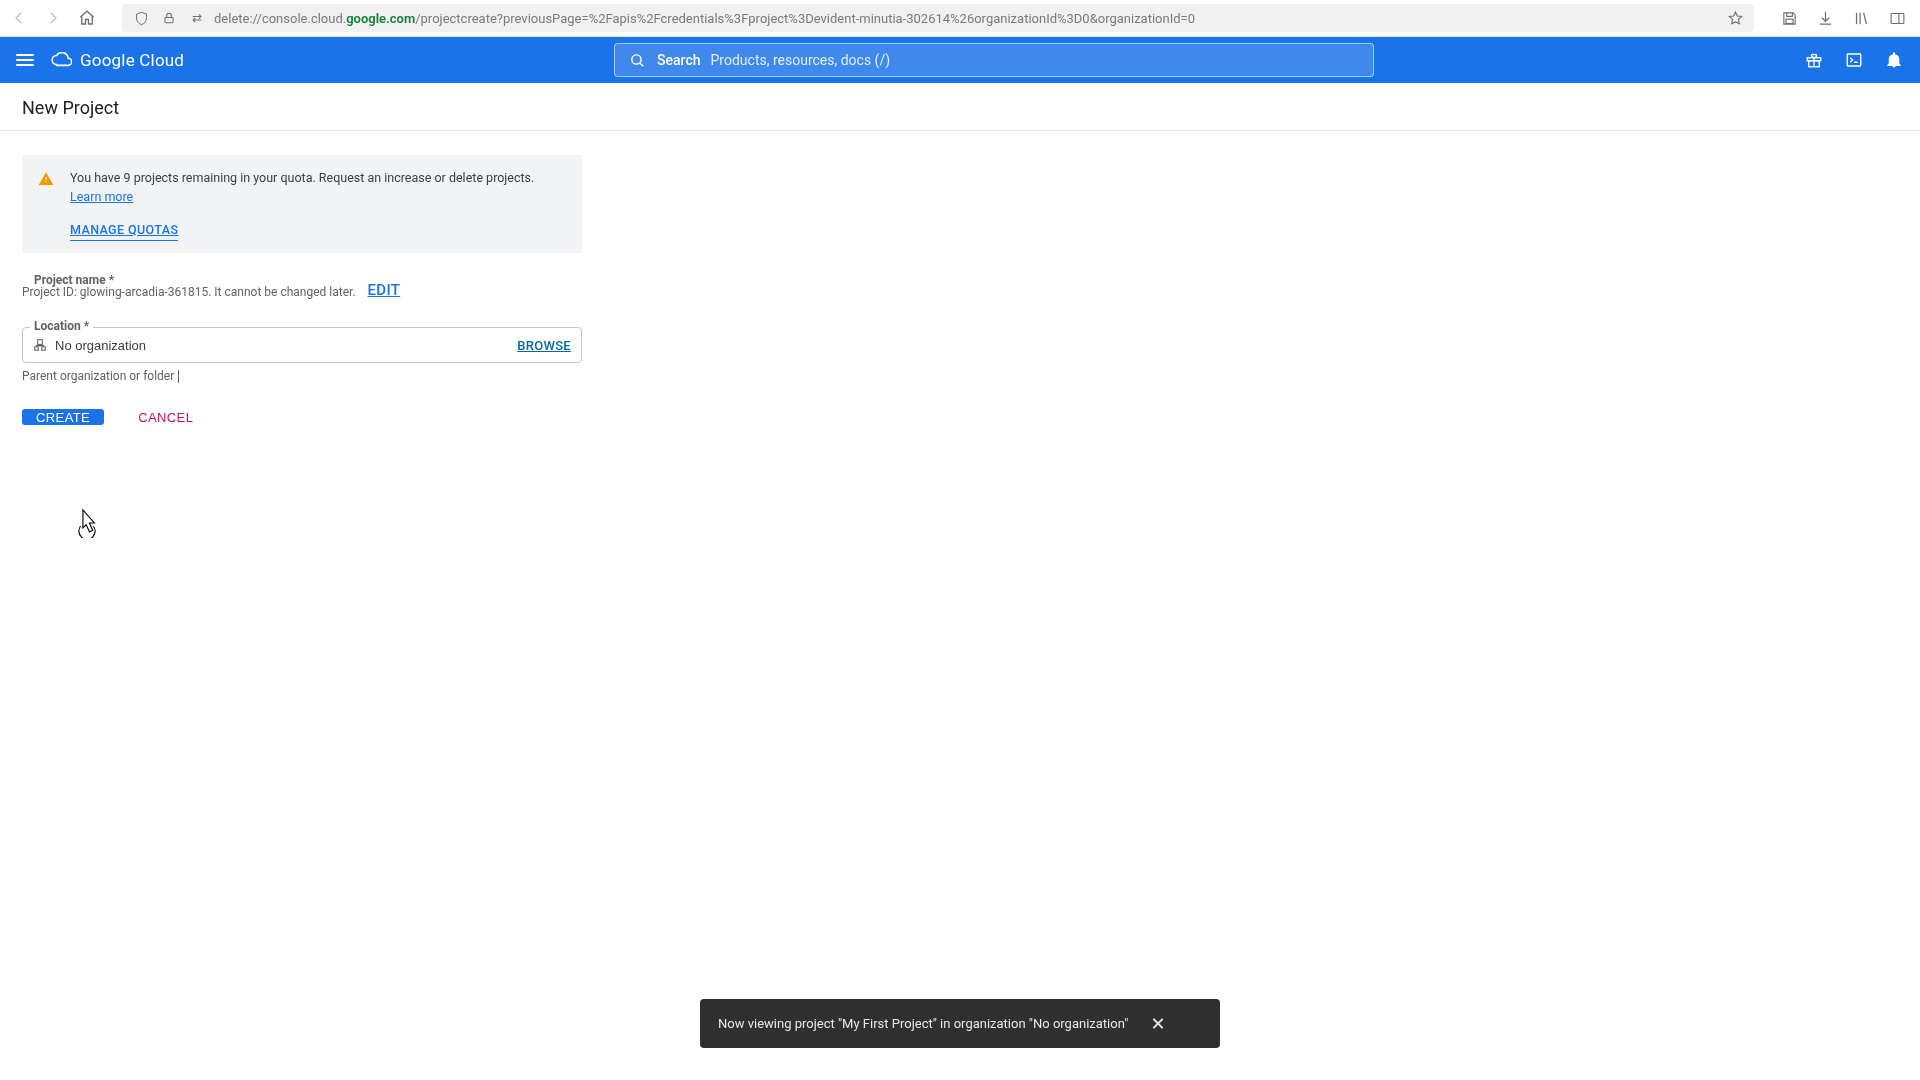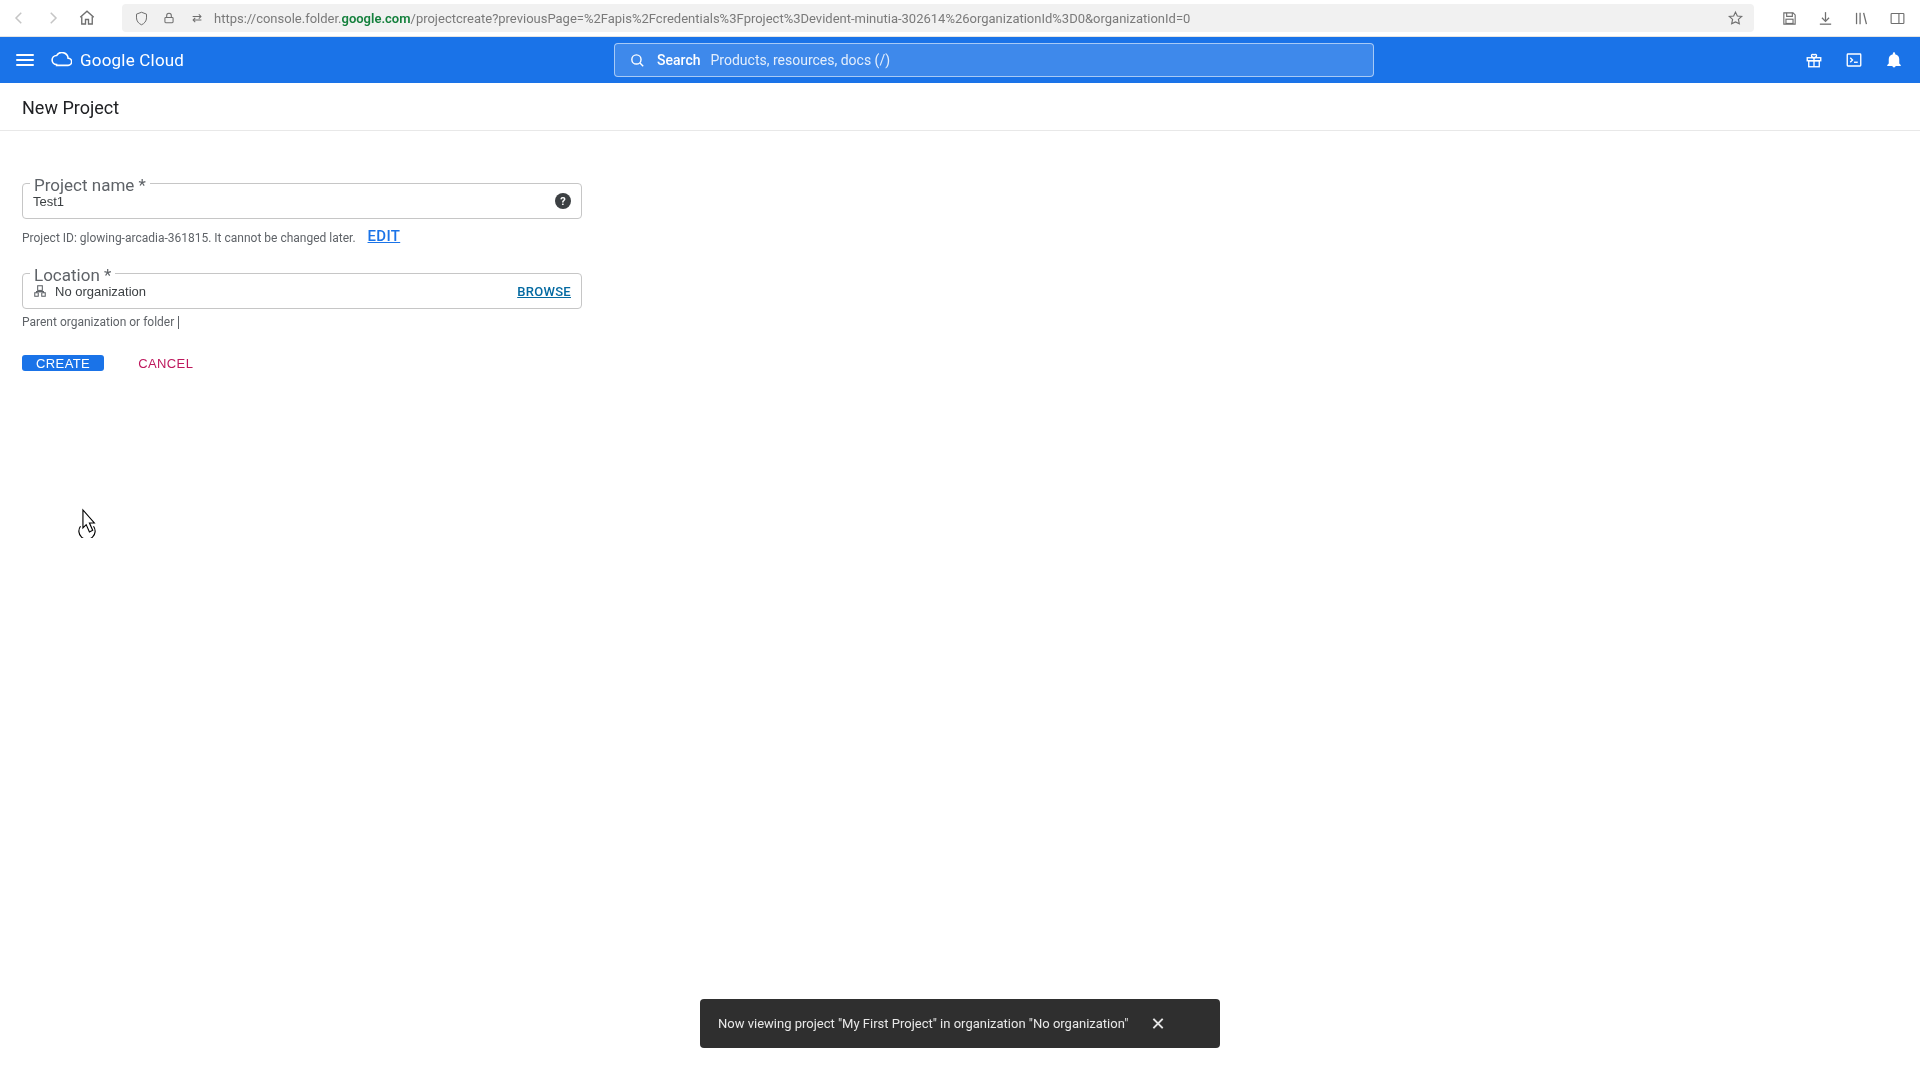--- a/index.html
+++ b/index.html
@@ -102,22 +102,23 @@
   }
 
   
   .field-wrap { position: relative; margin-top: 28px; width: 560px; }
   .float-label {
     position: absolute;
     top: -8px;
     left: 8px;
     background: #fff;
     padding: 0 4px;
-    font-size: 17px;
+    font-size: 12px;
     color: #5f6368;
+    font-weight: bold;
   }
   .field {
     display: flex;
     align-items: center;
     height: 36px;
     border: 1px solid #c6c6c6;
     border-radius: 4px;
     padding: 0 10px;
     gap: 8px;
   }
@@ -234,21 +235,21 @@
       </span>
       <span class="nav-icon">
         <svg viewBox="0 0 24 24" width="14" height="14" fill="none" stroke="currentColor" stroke-width="1.8">
             <rect x="5" y="11" width="14" height="9" rx="1.5"></rect>
             <path d="M8 11V8a4 4 0 018 0v3"></path>
           </svg>
       </span>
       <span class="nav-icon" style="font-size:12px">⇄</span>
     </div>
     <div class="url-text">
-      <span>https://console.folder.</span><b>google.com</b><span>/projectcreate?previousPage=%2Fapis%2Fcredentials%3Fproject%3Devident-minutia-302614%26organizationId%3D0&amp;organizationId=0</span>
+      <span>delete://console.cloud.</span><b>google.com</b><span>/projectcreate?previousPage=%2Fapis%2Fcredentials%3Fproject%3Devident-minutia-302614%26organizationId%3D0&amp;organizationId=0</span>
     </div>
     <span class="nav-icon">
       <svg viewBox="0 0 24 24" width="17" height="17" fill="none" stroke="currentColor" stroke-width="1.6">
           <path d="M12 3l2.6 5.6 6.1.6-4.6 4.1 1.3 6L12 16.8 6.6 19.3l1.3-6L3.3 9.2l6.1-.6L12 3z"></path>
         </svg>
     </span>
   </div>
 
   <div class="chrome-right">
     <span class="nav-icon">
@@ -333,27 +334,37 @@
           <path d="M12 22a2.2 2.2 0 002.2-2.2H9.8A2.2 2.2 0 0012 22zm7-5.4V11a7 7 0 00-5.5-6.8V3a1.5 1.5 0 10-3 0v1.2A7 7 0 005 11v5.6L3 18.6V20h18v-1.4l-2-2z"></path>
         </svg>
     </span>
   </div>
 </div>
 
 <div class="page-title">New Project</div>
 
 <div class="content">
 
+  <div class="alert">
+    <div class="alert-icon">
+      <svg viewBox="0 0 24 24" width="16" height="16" fill="#f29900">
+          <path d="M12 2L1 21h22L12 2zm1 15h-2v-2h2v2zm0-4h-2V9h2v4z"></path>
+        </svg>
+    </div>
+    <div class="alert-body">
+      <span>You have 9 projects remaining in your quota. Request an increase or delete projects. </span>
+      <a href="#" class="learn">Learn more</a>
+      <div>
+        <a href="#" class="alert-action">MANAGE QUOTAS</a>
+      </div>
+    </div>
+  </div>
 
   <div class="field-wrap">
     <div class="float-label">Project name *</div>
-    <div class="field">
-      <input type="text" value="Test1" style="">
-      <span class="help-circle">?</span>
-    </div>
     <div class="proj-id-row">
       <span>
         <span>Project ID:</span>
         <span>glowing-arcadia-361815</span><span>. It cannot be changed later.</span>
       </span>
       <a href="#" class="edit">EDIT</a>
     </div>
   </div>
 
   <div class="field-wrap">

